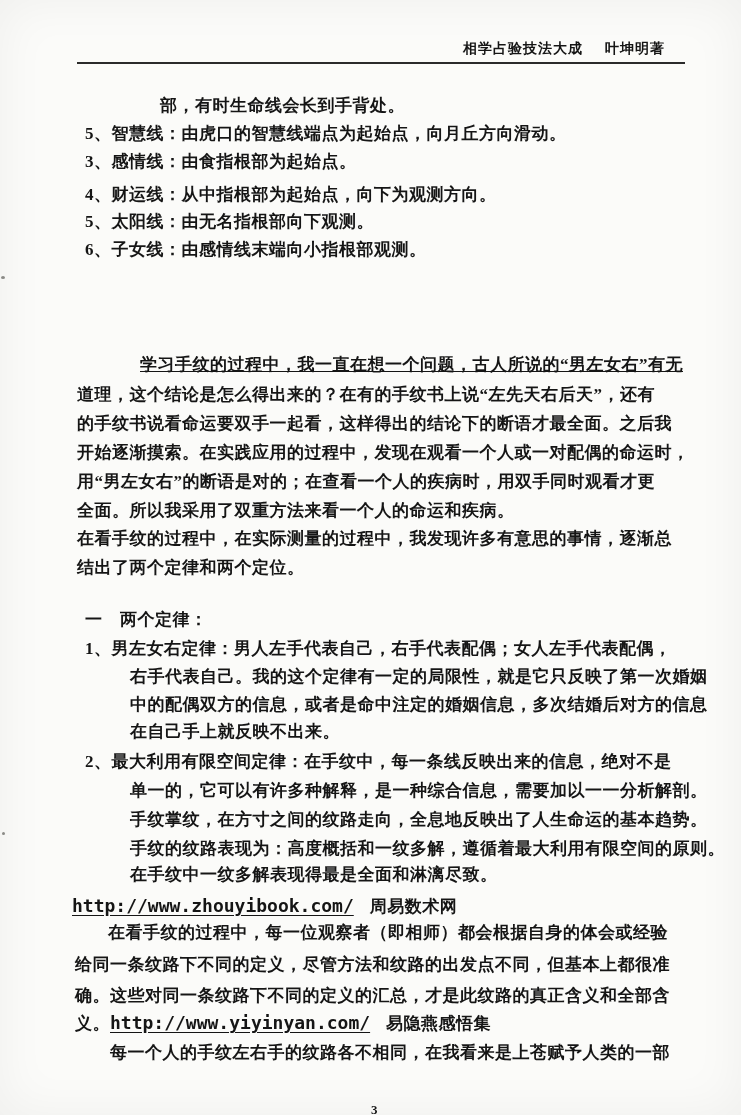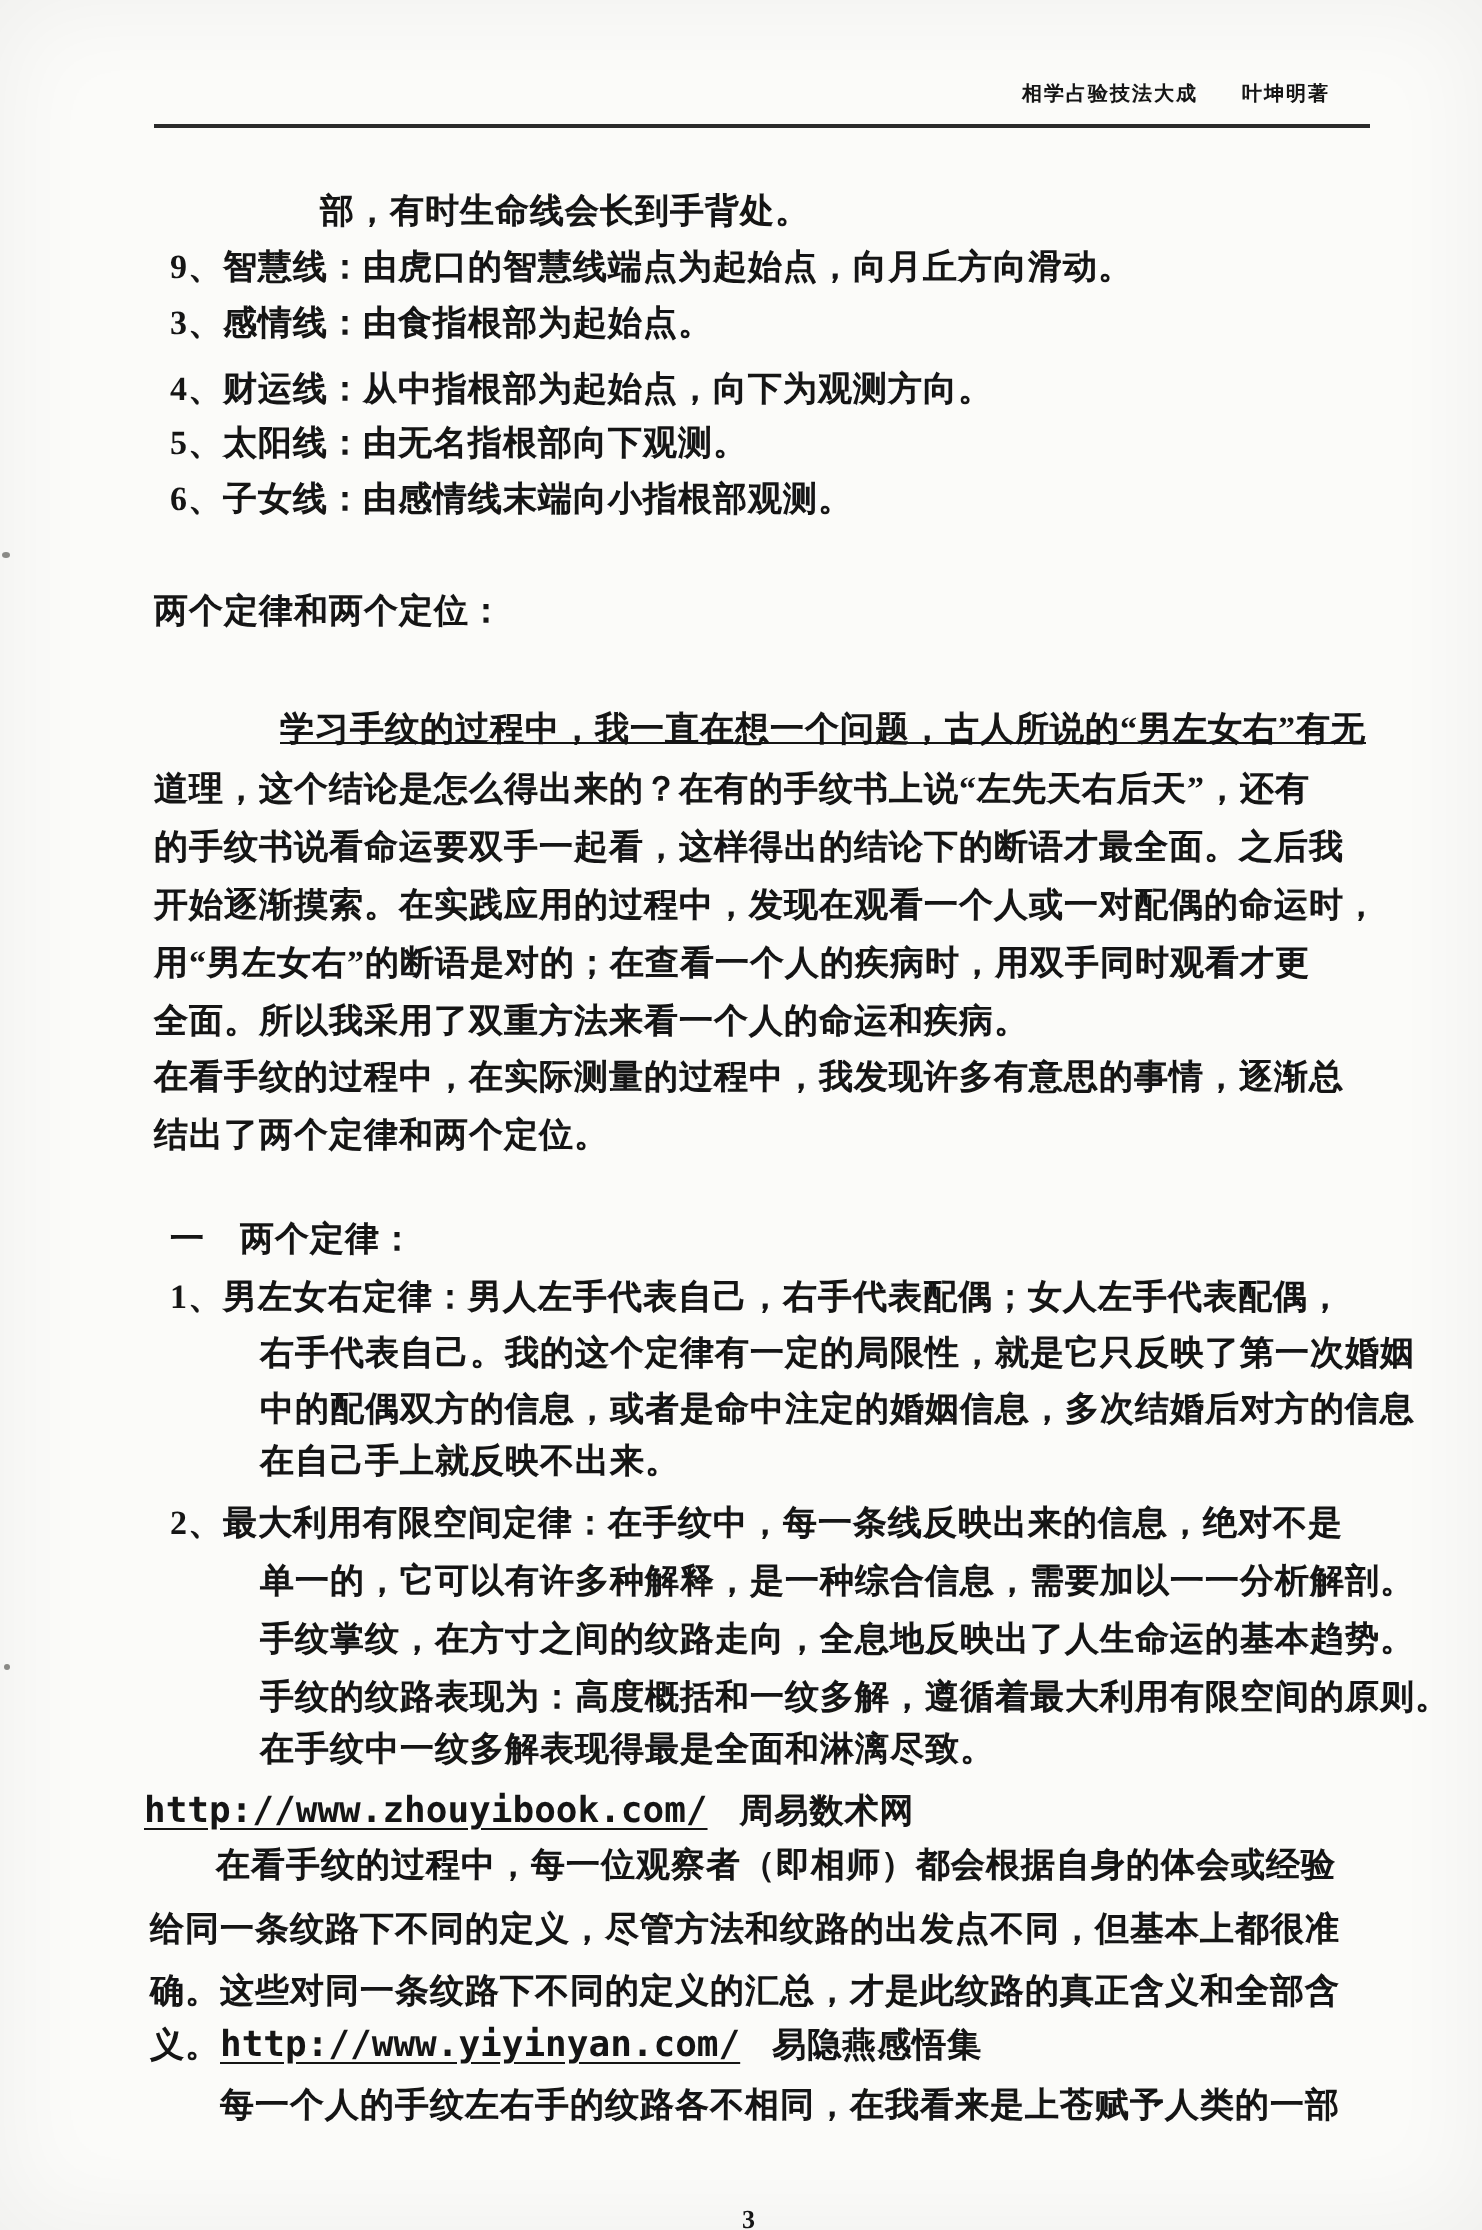--- a/index.html
+++ b/index.html
@@ -12,21 +12,21 @@
     position:relative;
     width:741px;height:1115px;
     background:#fbfbf9;
     overflow:hidden;
     box-shadow:inset 0 0 50px rgba(0,0,0,0.05);
     color:#151515;
   }
   .header{
     position:absolute;
     top:40px;right:76px;
-    font-size:10px;
+    font-size:14px;
     font-weight:bold;
     letter-spacing:1px;
     white-space:nowrap;
   }
   .header .author{margin-left:22px;}
   .rule{
     position:absolute;
     top:62px;left:77px;
     width:608px;height:2px;
     background:#2b2b2b;
@@ -64,27 +64,26 @@
 <body>
 
 <div class="page">
 
   <div class="header">
     <span>相学占验技法大成</span><span class="author">叶坤明著</span>
   </div>
   <div class="rule"></div>
 
   <div class="ln" style="top:95px;left:160px;text-align:right;">部，有时生命线会长到手背处。</div>
-  <div class="ln" style="top:123px;left:85px;">9、智慧线：由虎口的智慧线端点为起始点，向月丘方向滑动。</div>
+  <div class="ln" style="top:123px;left:85px;">5、智慧线：由虎口的智慧线端点为起始点，向月丘方向滑动。</div>
   <div class="ln" style="top:151px;left:85px;">3、感情线：由食指根部为起始点。</div>
   <div class="ln" style="top:184px;left:85px;">4、财运线：从中指根部为起始点，向下为观测方向。</div>
   <div class="ln" style="top:211px;left:85px;">5、太阳线：由无名指根部向下观测。</div>
   <div class="ln" style="top:239px;left:85px;">6、子女线：由感情线末端向小指根部观测。</div>
 
-  <div class="ln" style="top:295px;left:77px;">两个定律和两个定位：</div>
 
   <div class="ln" style="top:354px;left:140px;text-decoration:underline;">学习手纹的过程中，我一直在想一个问题，古人所说的“男左女右”有无</div>
   <div class="ln" style="top:384px;left:77px;">道理，这个结论是怎么得出来的？在有的手纹书上说“左先天右后天”，还有</div>
   <div class="ln" style="top:413px;left:77px;">的手纹书说看命运要双手一起看，这样得出的结论下的断语才最全面。之后我</div>
   <div class="ln" style="top:442px;left:77px;">开始逐渐摸索。在实践应用的过程中，发现在观看一个人或一对配偶的命运时，</div>
   <div class="ln" style="top:471px;left:77px;">用“男左女右”的断语是对的；在查看一个人的疾病时，用双手同时观看才更</div>
   <div class="ln" style="top:500px;left:77px;">全面。所以我采用了双重方法来看一个人的命运和疾病。</div>
   <div class="ln" style="top:528px;left:77px;">在看手纹的过程中，在实际测量的过程中，我发现许多有意思的事情，逐渐总</div>
   <div class="ln" style="top:557px;left:77px;">结出了两个定律和两个定位。</div>
 

